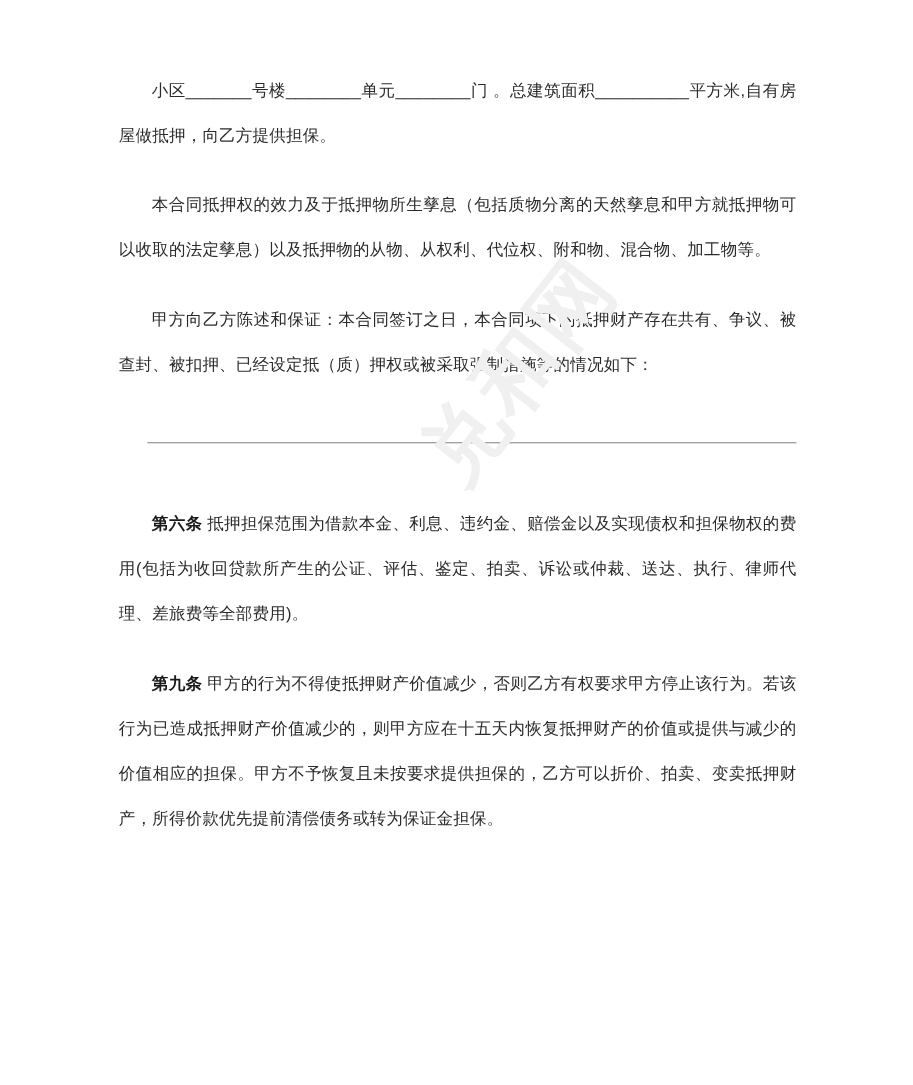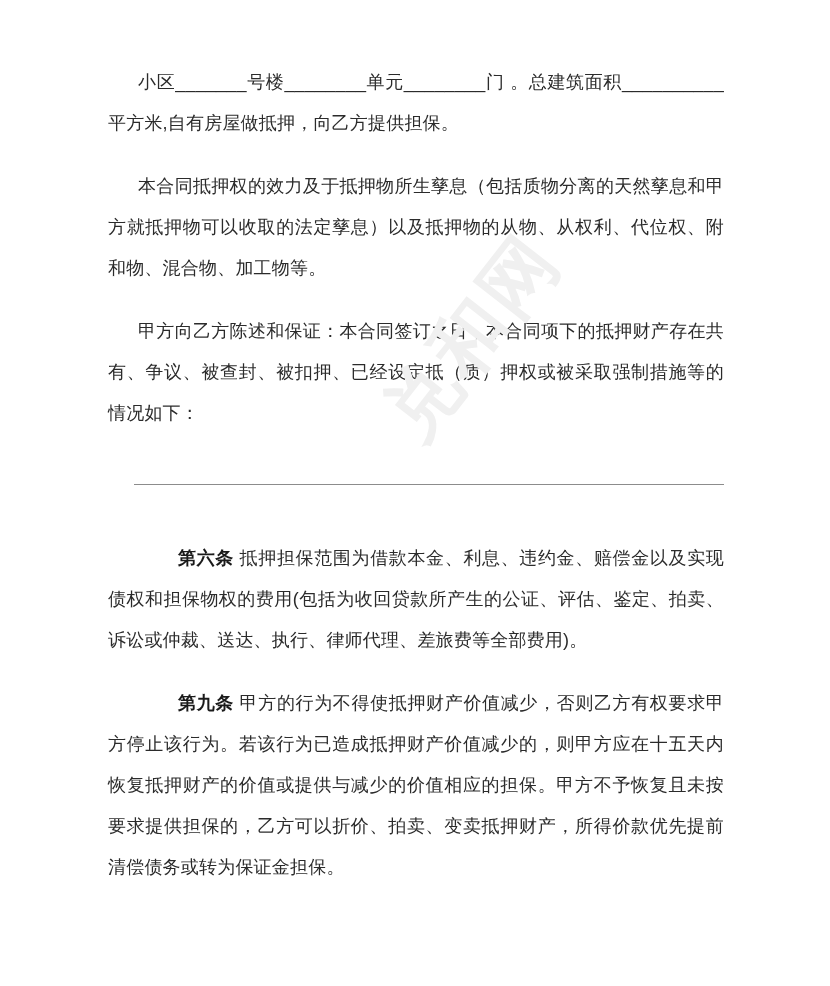--- a/index.html
+++ b/index.html
@@ -18,36 +18,35 @@
     overflow: hidden;
     box-sizing: border-box;
   }
   .content {
     position: absolute;
     left: 108px;
     top: 62px;
     width: 616px;
   }
   .para {
-    font-size: 18px;
+    font-size: 15px;
     line-height: 41px;
     color: #2b2b2b;
     text-align: justify;
     text-justify: inter-character;
     margin: 0 0 22px 0;
     letter-spacing: 0.2px;
     word-break: break-all;
   }
   .para.indent {
     text-indent: 30px;
   }
   .para .clause {
     font-weight: bold;
     color: #1a1a1a;
-    margin-left: 40px;
   }
   .blank-line {
     position: relative;
     height: 41px;
     margin: 0 0 22px 0;
   }
   .rule {
     position: absolute;
     left: 26px;
     right: 0px;

